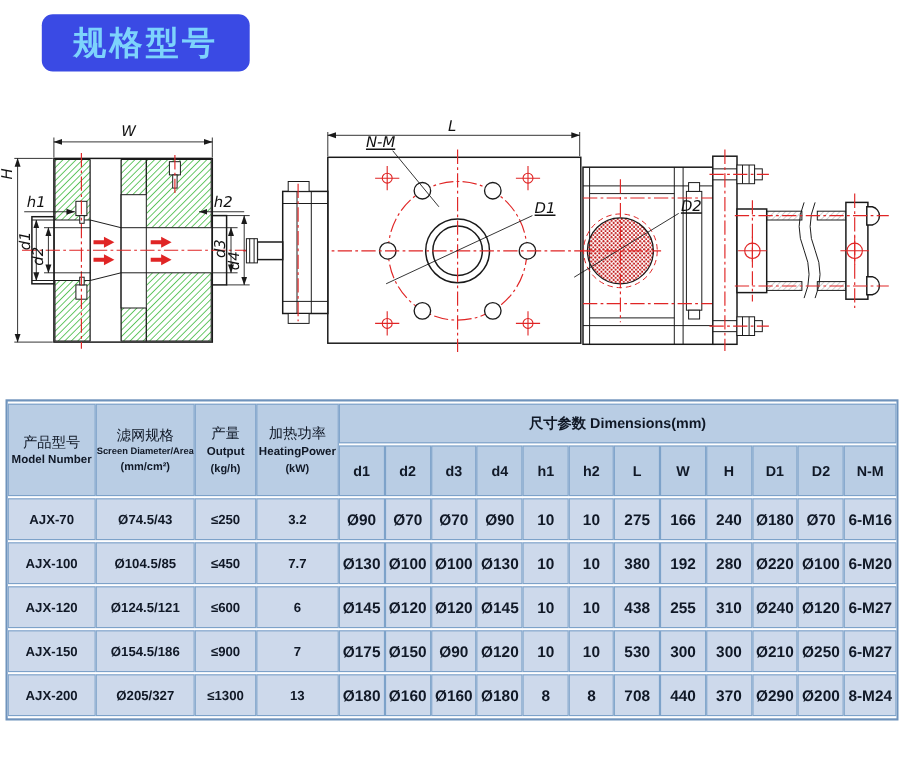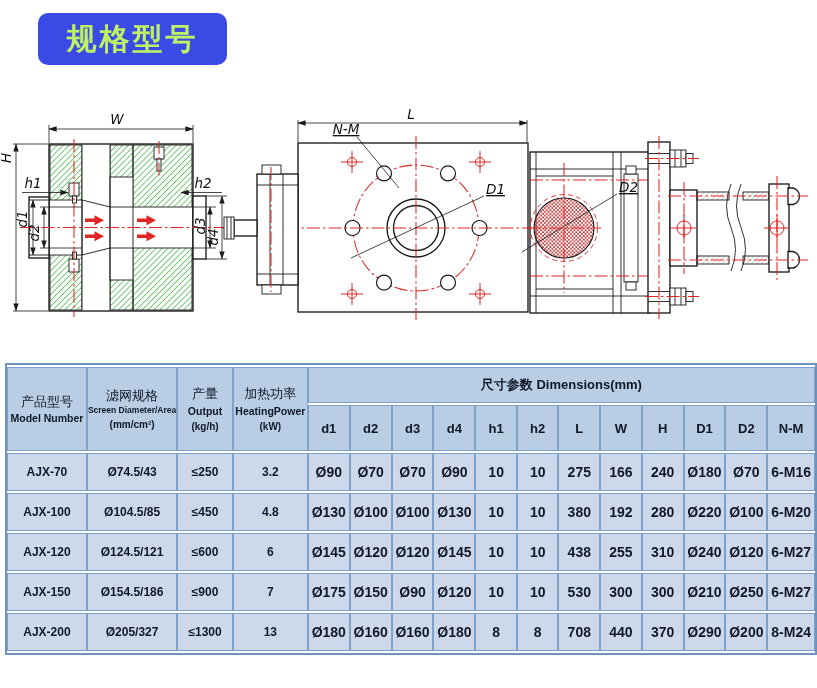--- a/index.html
+++ b/index.html
@@ -1,18 +1,18 @@
 <!DOCTYPE html>
 <html><head>
 <meta charset="utf-8">
 <style>
   html,body{margin:0;padding:0}
   .page{position:relative;width:817px;height:688px;background:#ffffff;font-family:"Liberation Sans","DejaVu Sans",sans-serif;overflow:hidden}
   .badge{position:absolute;left:38px;top:13px;width:189px;height:52px;background:#3a4ae4;border-radius:10px;display:flex;align-items:center;justify-content:center}
-  .badge span{color:#bef264;font-size:30px;font-weight:bold;letter-spacing:3px}
+  .badge span{color:#7dd3fc;font-size:30px;font-weight:bold;letter-spacing:3px}
   svg.diagram{position:absolute;left:0;top:0}
   .oline{stroke:#1a1a1a;stroke-width:1.35}
   .tline{stroke:#1a1a1a;stroke-width:0.9}
   .hole{stroke:#1a1a1a;stroke-width:1.2}
   .dimline{stroke:#1a1a1a;stroke-width:0.8}
   .rl{stroke:#e02525;stroke-width:1.05;stroke-dasharray:13 3 2.5 3}
   .rthin{stroke:#e02525;stroke-width:1}
   .lbl{font-family:"DejaVu Sans",sans-serif;font-style:italic;font-size:13.5px;fill:#111}
   .lblu{text-decoration:underline}
   .tablewrap{position:absolute;left:5px;top:363px}
@@ -284,21 +284,21 @@
             <td class="dimcell">166</td>
             <td class="dimcell">240</td>
             <td class="dimcell">Ø180</td>
             <td class="dimcell">Ø70</td>
             <td class="dimcell">6-M16</td>
           </tr>
           <tr>
             <td>AJX-100</td>
             <td>Ø104.5/85</td>
             <td>≤450</td>
-            <td>4.8</td>
+            <td>7.7</td>
             <td class="dimcell">Ø130</td>
             <td class="dimcell">Ø100</td>
             <td class="dimcell">Ø100</td>
             <td class="dimcell">Ø130</td>
             <td class="dimcell">10</td>
             <td class="dimcell">10</td>
             <td class="dimcell">380</td>
             <td class="dimcell">192</td>
             <td class="dimcell">280</td>
             <td class="dimcell">Ø220</td>

